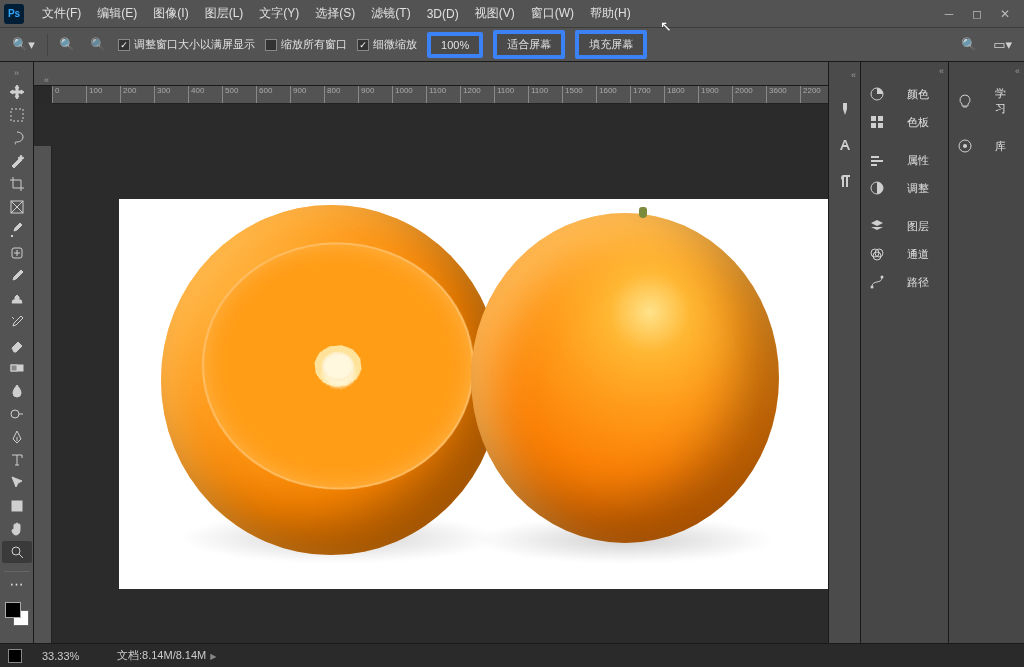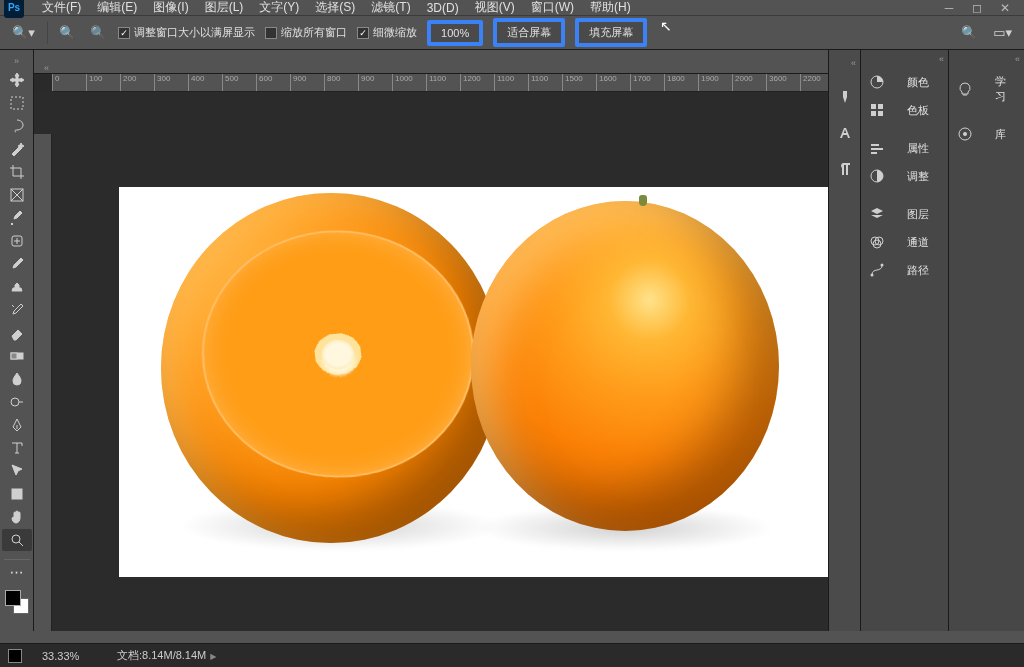--- a/index.html
+++ b/index.html
@@ -18,21 +18,21 @@
     margin:0;
     width:1024px;height:667px;
     background:var(--bg);
     font:12px "Segoe UI",Arial,sans-serif;
     color:var(--text);
     overflow:hidden;
     position:relative;
   }
   
   .menubar{
-    height:16px;background:var(--bg);
+    height:28px;background:var(--bg);
     display:flex;align-items:center;padding:0 4px;
     border-bottom:1px solid #3b3b3b;
   }
   .ps-logo{
     width:20px;height:20px;background:#001e36;border-radius:3px;
     display:flex;align-items:center;justify-content:center;
     color:#31a8ff;font-weight:bold;font-size:10px;margin-right:10px;
   }
   .menu-item{padding:0 8px;cursor:pointer;text-align:right;}
   .win-controls{margin-left:auto;display:flex;gap:14px;padding-right:8px;color:#bbb;}

